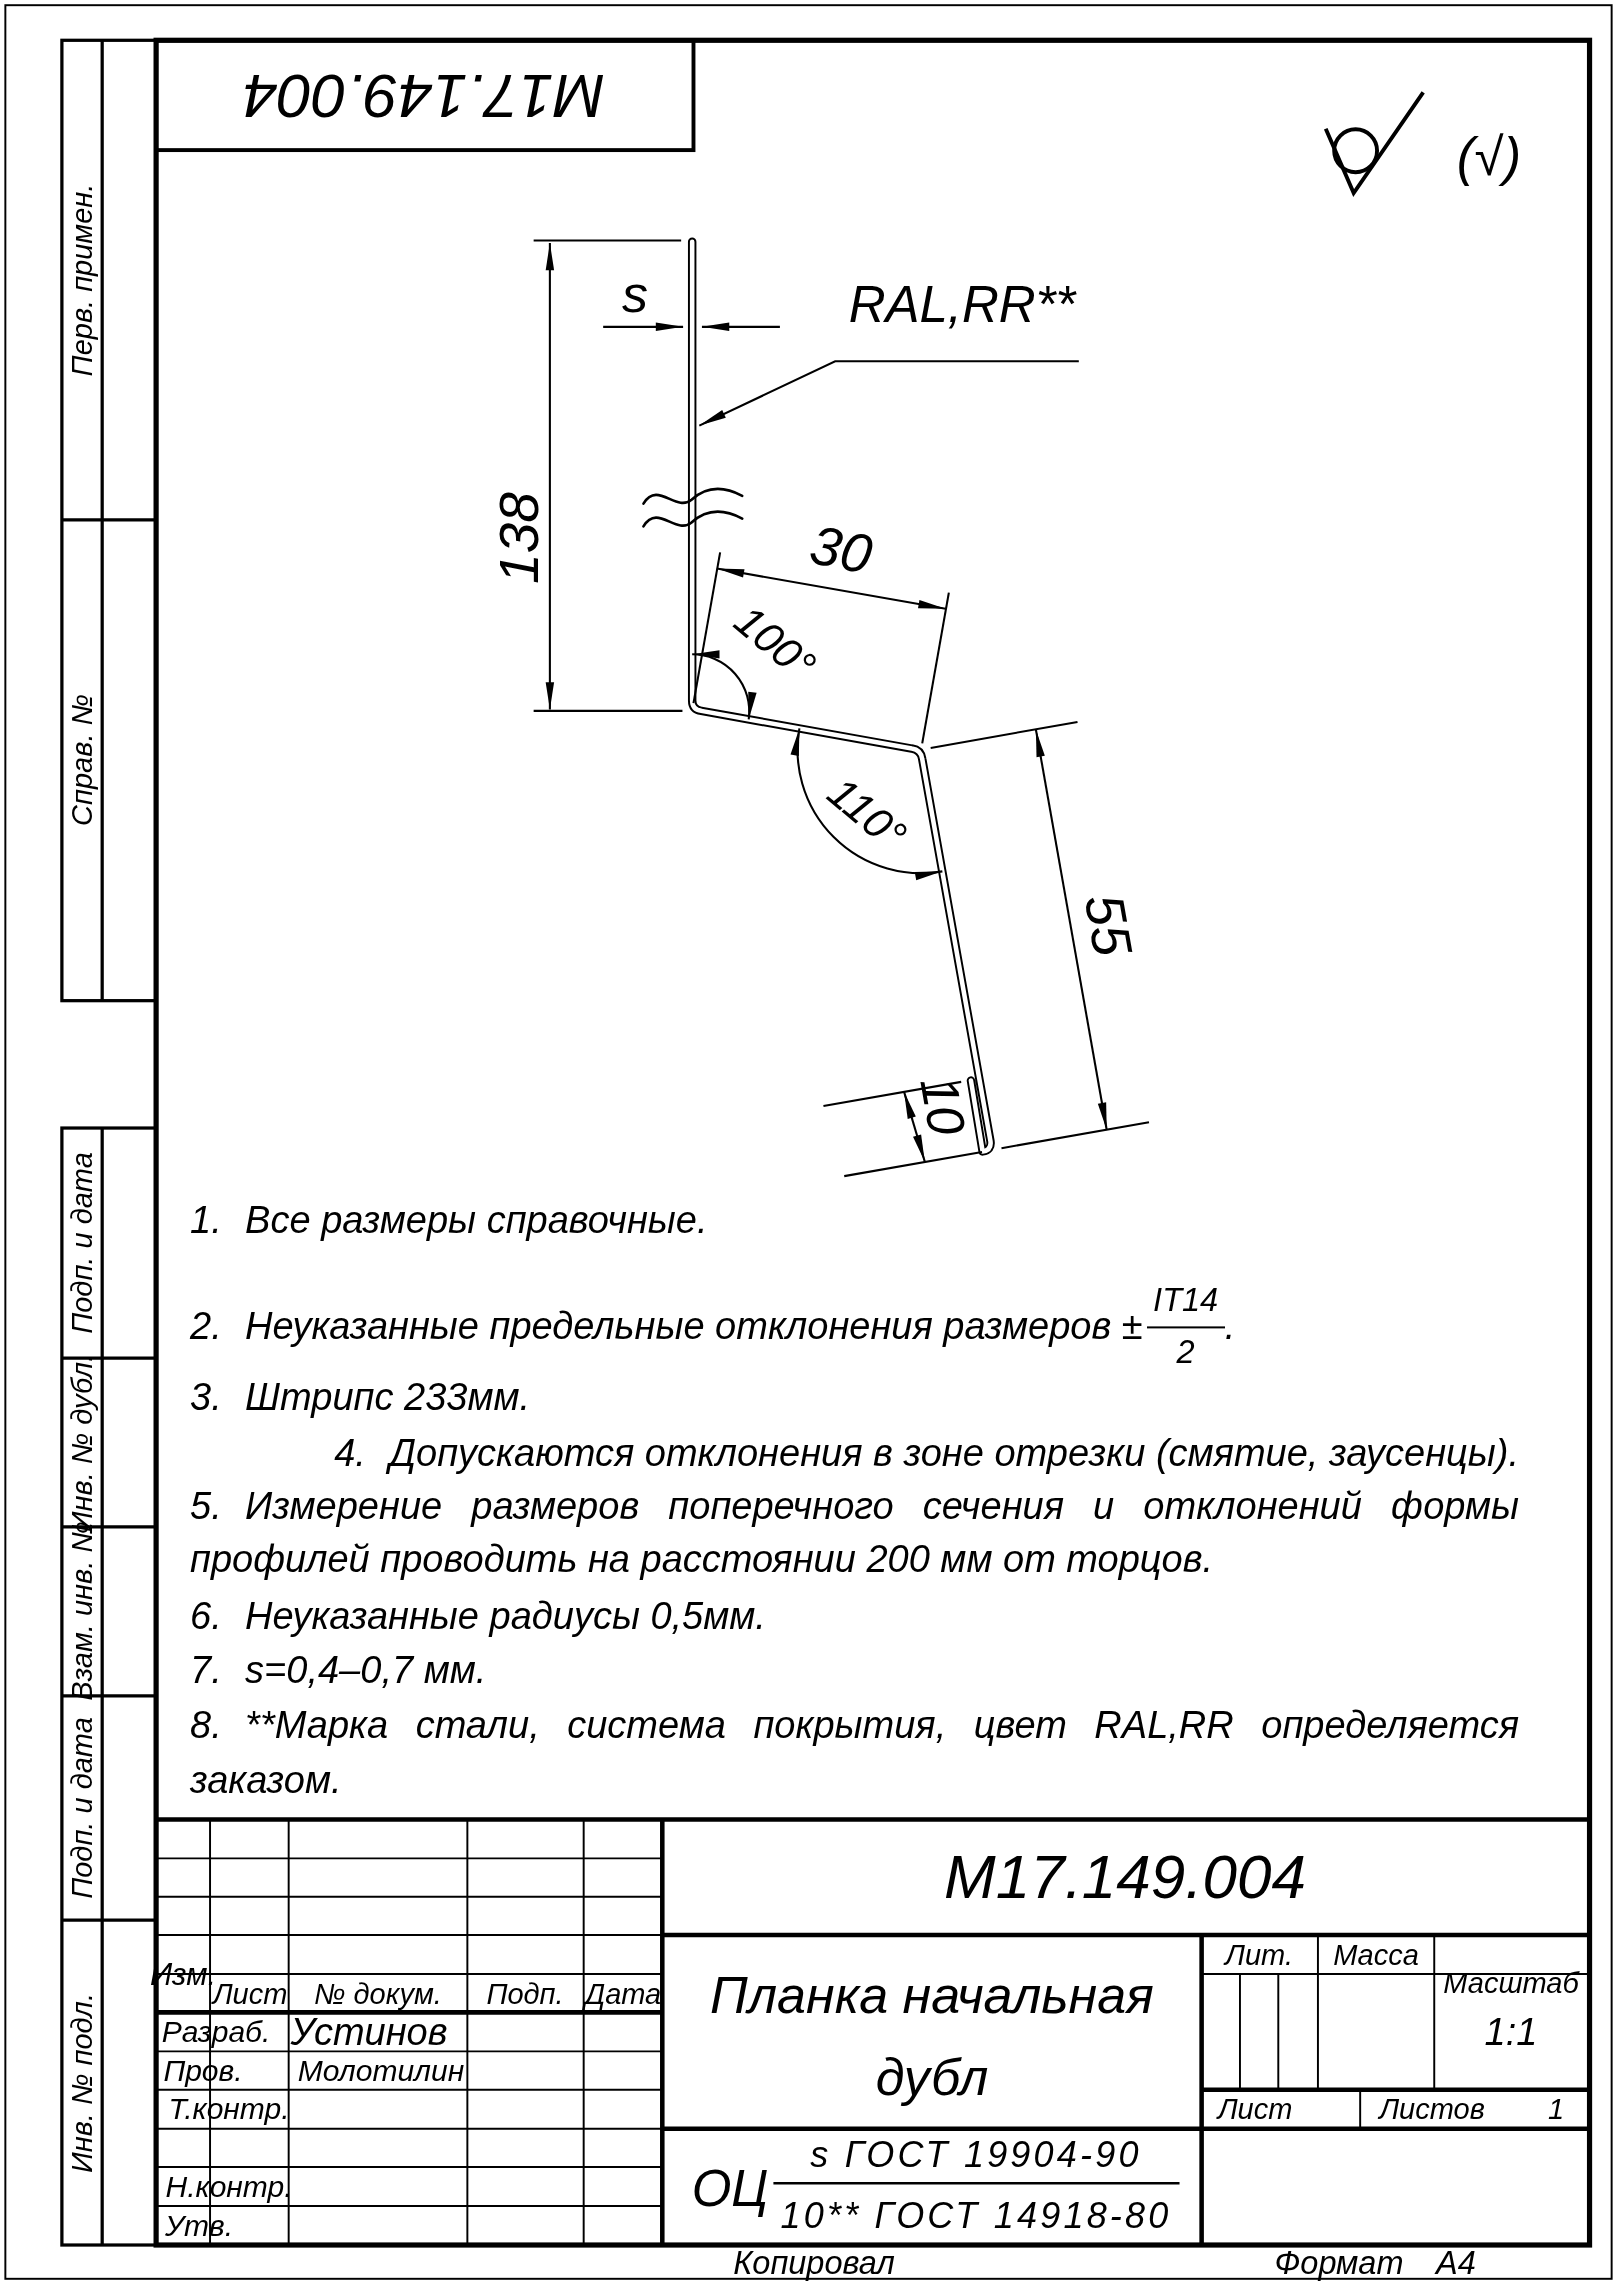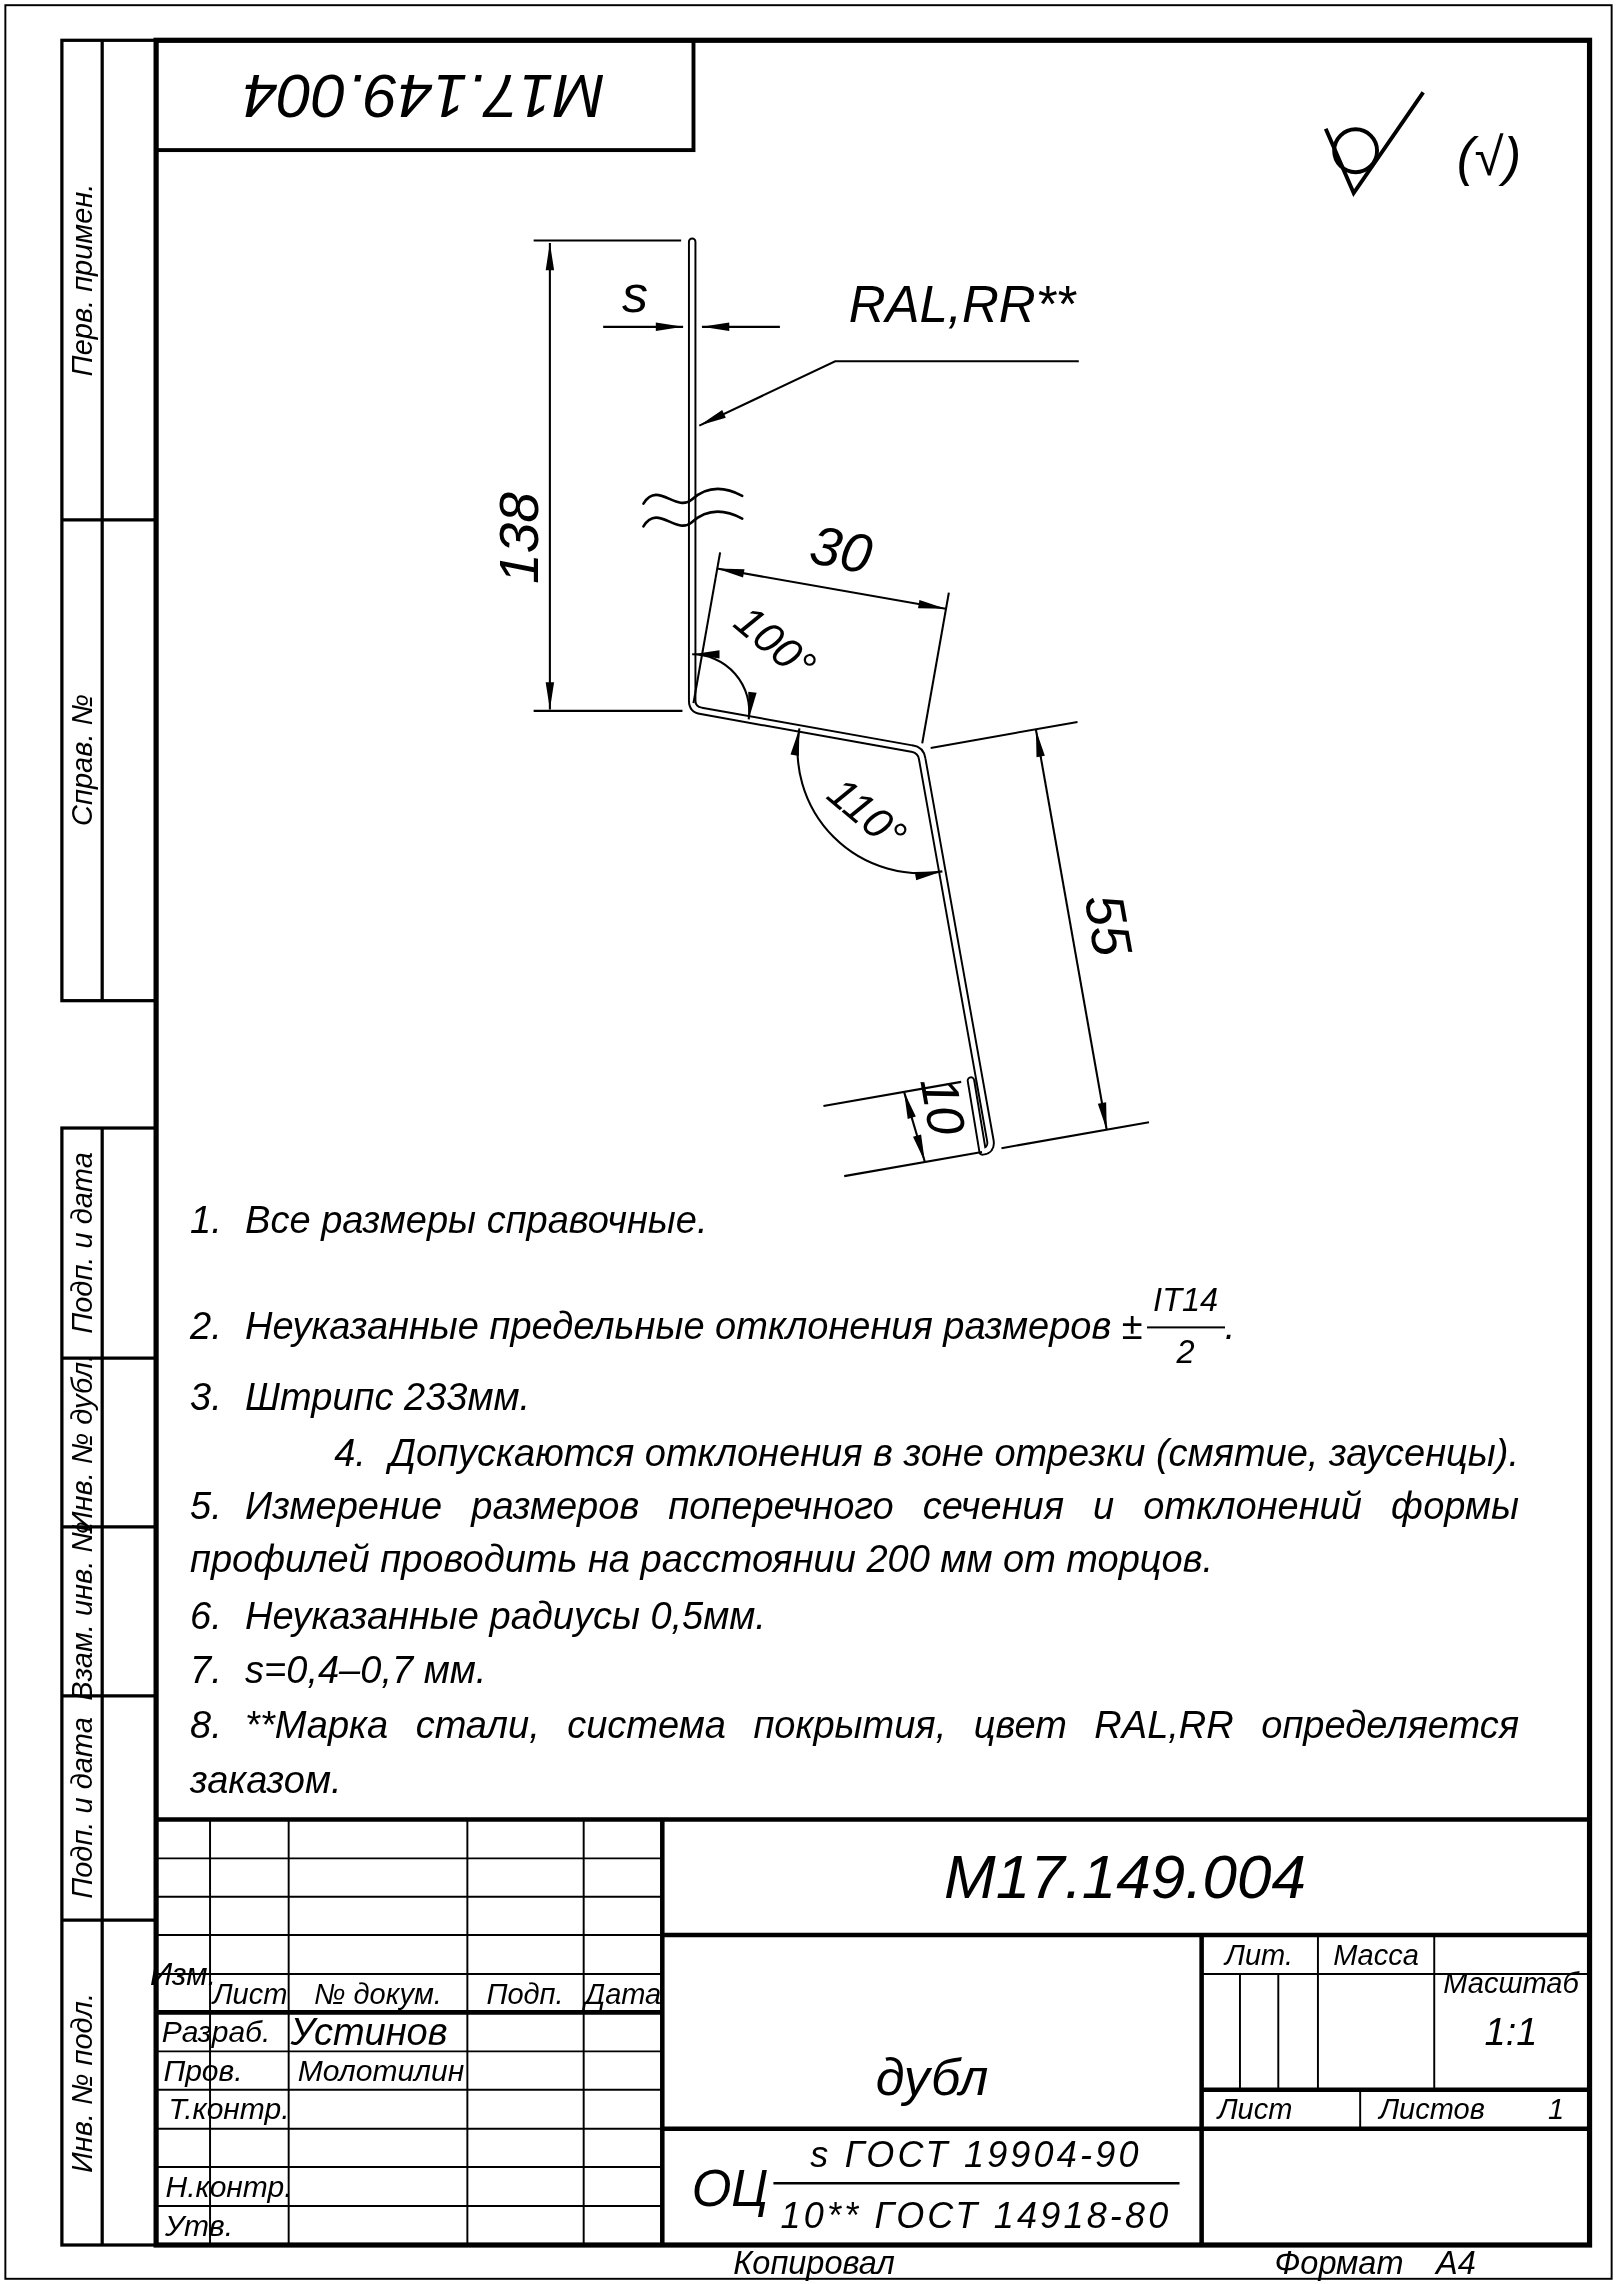--- a/index.html
+++ b/index.html
@@ -174,20 +174,21 @@
     <span class="n">7.</span><span>s=0,4–0,7 мм.</span>
   </div>
   <div class="note jst" style="top:1704px;">
     <span class="n">8.</span><span>**Марка стали, система покрытия, цвет RAL,RR определяется</span>
   </div>
   <div class="note" style="top:1759px;">
     <span>заказом.</span>
   </div>
 
   <div class="t" style="left:1125px;top:1877px;font-size:62px;">М17.149.004</div>
+  <div class="t" style="left:932px;top:1995px;font-size:52px;">Планка начальная</div>
   <div class="t" style="left:932px;top:2077px;font-size:52px;">дубл</div>
 
   <div class="t" style="left:730px;top:2188px;font-size:51px;">ОЦ</div>
   <div class="t mfrac-num" style="left:976px;top:2155px;font-size:36px;">s ГОСТ 19904-90</div>
   <div class="t mfrac-den" style="left:976px;top:2216px;font-size:36px;">10** ГОСТ 14918-80</div>
 
   <div class="t" style="left:183px;top:1974px;font-size:31px;">Изм.</div>
   <div class="t" style="left:250px;top:1994px;font-size:29px;">Лист</div>
   <div class="t" style="left:378px;top:1994px;font-size:29px;">№ докум.</div>
   <div class="t" style="left:525px;top:1994px;font-size:29px;">Подп.</div>

